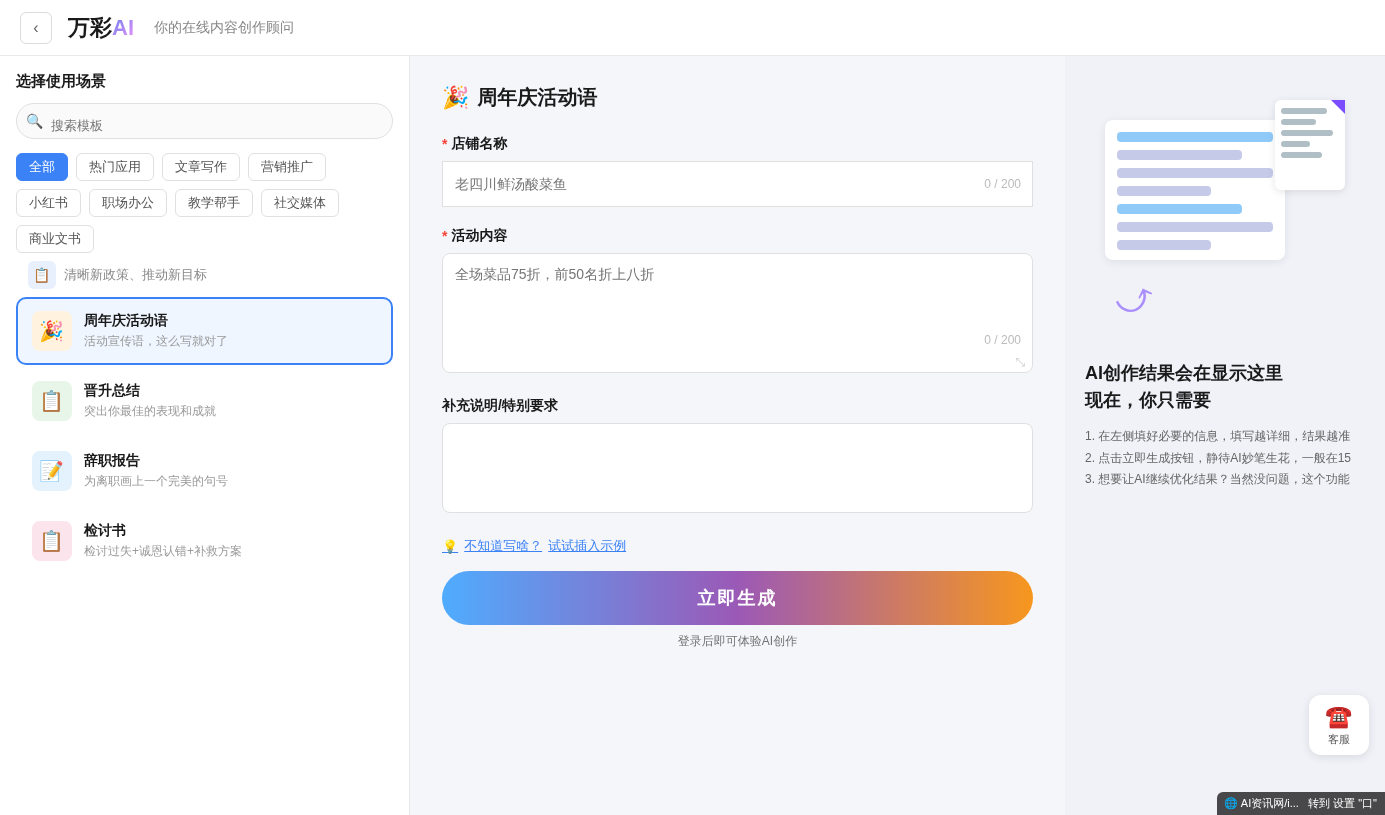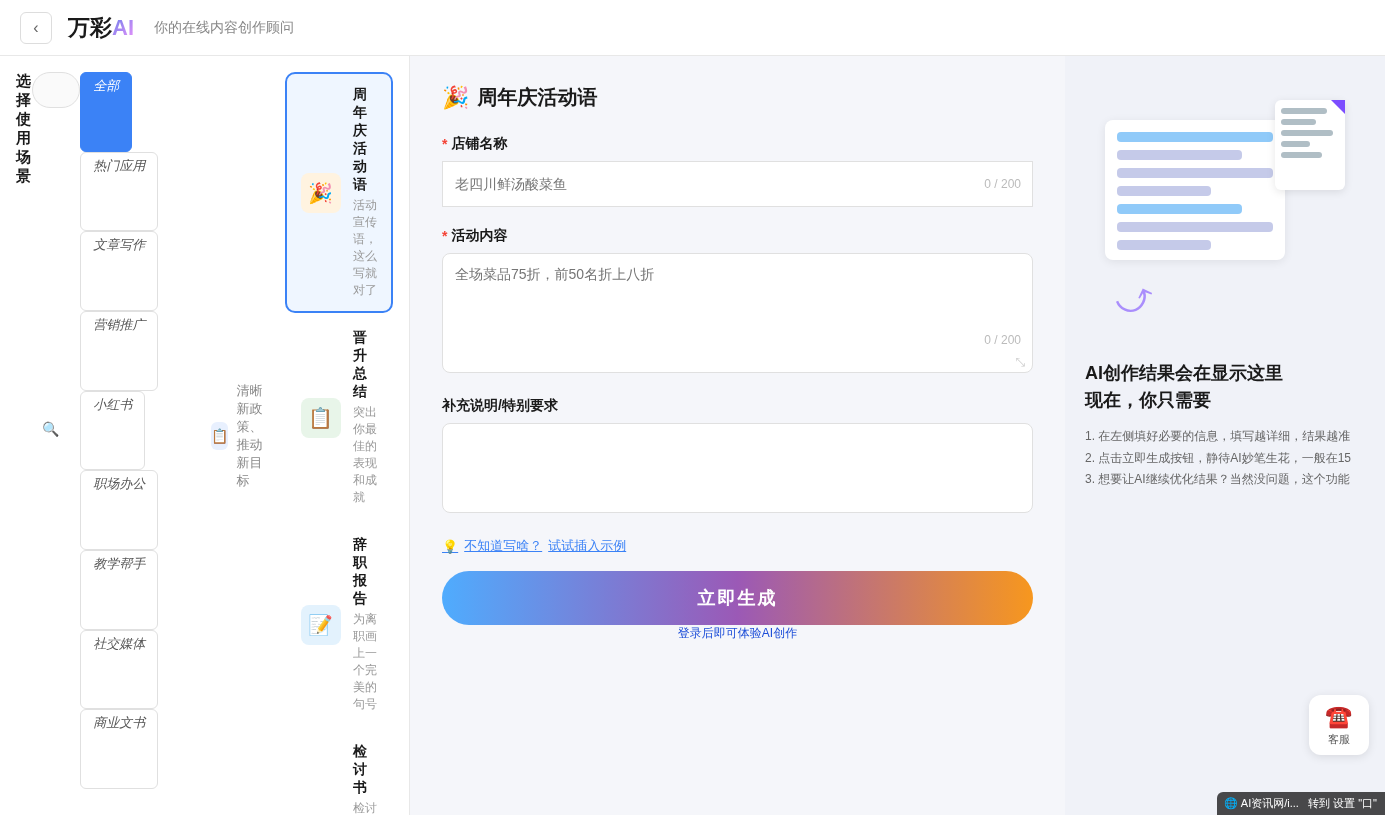--- a/index.html
+++ b/index.html
@@ -56,21 +56,21 @@
       flex: 1;
       overflow: hidden;
     }
 
     
     .sidebar {
       width: 410px;
       background: #fff;
       border-right: 1px solid #e8e8e8;
       display: flex;
-      flex-direction: row;
+      flex-direction: column;
       padding: 16px;
       overflow-y: auto;
       flex-shrink: 0;
     }
     .sidebar-title {
       font-size: 15px;
       font-weight: 600;
       color: #1a1a1a;
       margin-bottom: 12px;
     }
@@ -95,22 +95,22 @@
       top: 50%;
       transform: translateY(-50%);
       color: #bbb;
       font-size: 14px;
     }
 
     
     .filter-tags {
       display: flex;
       flex-wrap: wrap;
-      margin-bottom: 10px;
-      font-style: italic;
+      gap: 8px;
+      margin-bottom: 0;
     }
     .tag {
       padding: 4px 12px;
       border-radius: 6px;
       font-size: 13px;
       cursor: pointer;
       border: 1px solid transparent;
       color: #555;
       background: #f0f0f0;
     }
@@ -322,21 +322,22 @@
       background: linear-gradient(90deg, #4facfe 0%, #9b59b6 50%, #f7971e 100%);
       color: #fff;
       font-size: 18px;
       font-weight: 700;
       cursor: pointer;
       letter-spacing: 2px;
     }
     .login-hint {
       text-align: center;
       font-size: 12px;
-      color: #1d4ed8;
+      color: #737373;
+      margin-top: 8px;
     }
 
     
     .preview-panel {
       width: 320px;
       background: #f0f2f8;
       padding: 24px 20px;
       position: relative;
       flex-shrink: 0;
       overflow: hidden;

